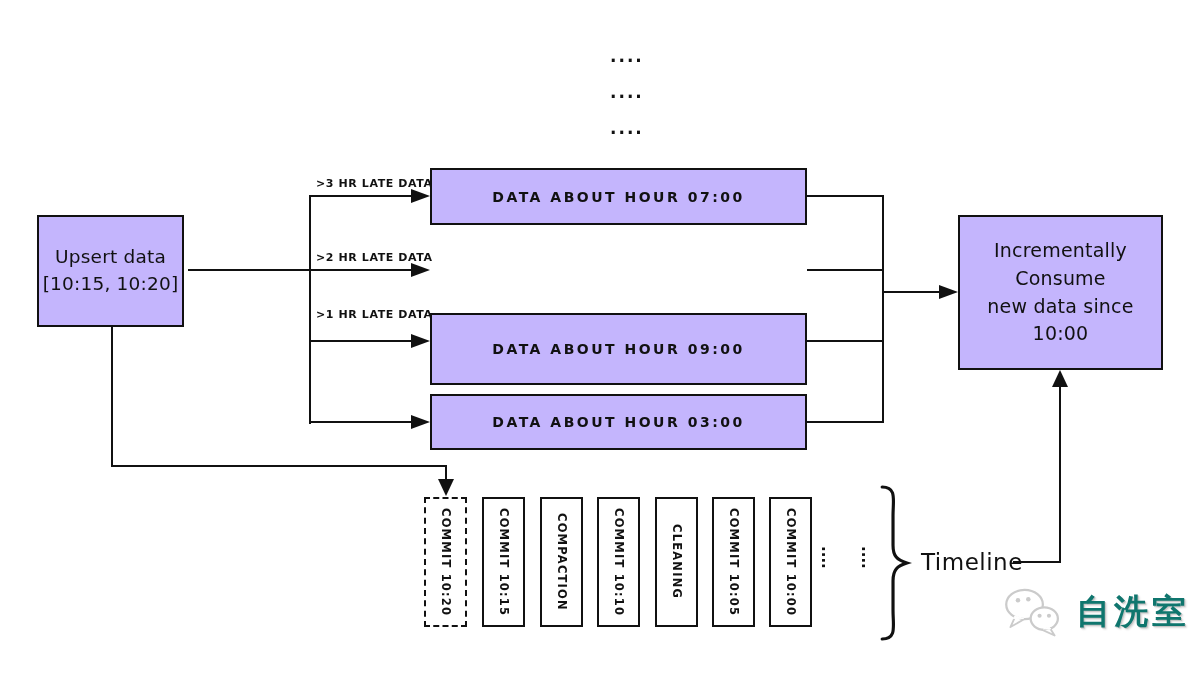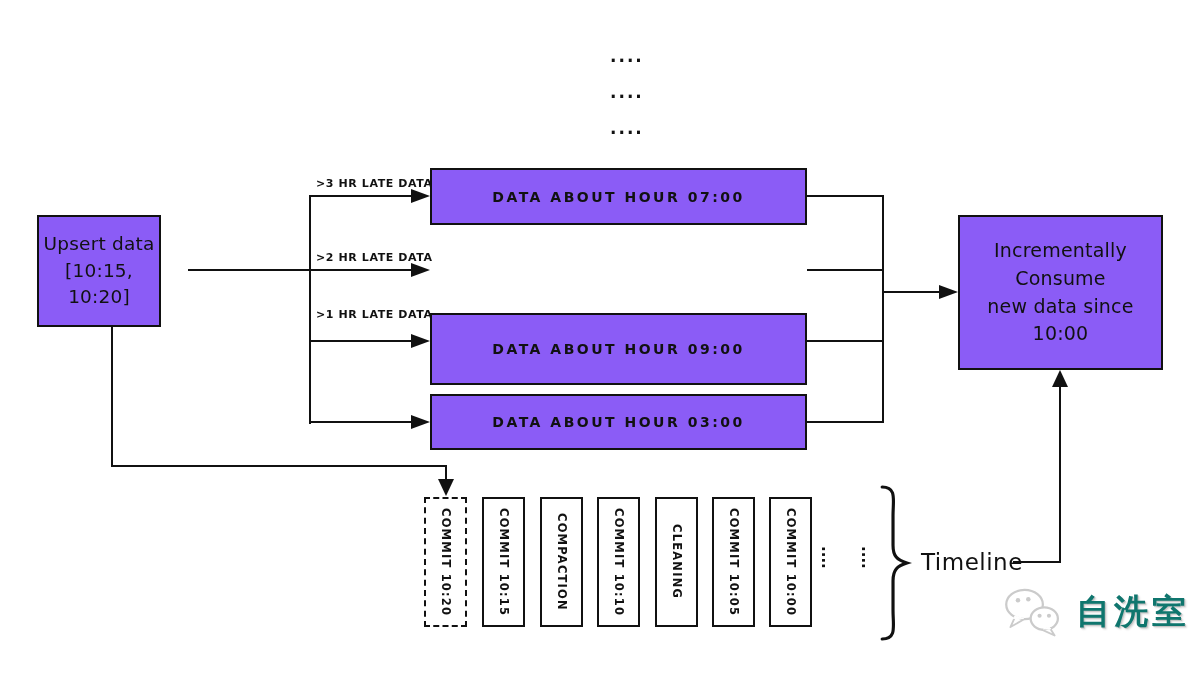--- a/index.html
+++ b/index.html
@@ -2,21 +2,21 @@
 <html><head>
 <meta charset="utf-8">
 <style>
   * { margin:0; padding:0; box-sizing:border-box; }
   html,body { background:#fff; }
   .canvas {
     position:relative; width:1200px; height:675px; background:#ffffff;
     font-family:"DejaVu Sans","Liberation Sans",sans-serif; color:#111; overflow:hidden;
   }
   .box {
-    position:absolute; border:2px solid #111; background:#8b5cf6;
+    position:absolute; border:2px solid #111; background:#c4b5fd;
     display:flex; flex-direction:column; align-items:center; justify-content:center;
     text-align:center;
   }
   .hline,.vline { position:absolute; background:#111; }
   .arr { position:absolute; width:0; height:0; }
   .arr.right { border-top:7px solid transparent; border-bottom:7px solid transparent; border-left:19px solid #111; }
   .arr.down  { border-left:8px solid transparent; border-right:8px solid transparent; border-top:17px solid #111; }
   .arr.up    { border-left:8px solid transparent; border-right:8px solid transparent; border-bottom:17px solid #111; }
   .hand { font-size:18.5px; line-height:1.45; letter-spacing:0.2px; }
   .caps { font-weight:700; font-size:14px; letter-spacing:2.5px; white-space:nowrap; }
@@ -42,21 +42,21 @@
 </style>
 </head>
 <body>
 
 <div class="canvas">
 
   <div class="dots" style="left:610px; top:46px;">....</div>
   <div class="dots" style="left:610px; top:82px;">....</div>
   <div class="dots" style="left:610px; top:118px;">....</div>
 
-  <div class="box hand" style="left:37px; top:215px; width:124px; height:112px;">
+  <div class="box hand" style="left:37px; top:215px; width:147px; height:112px;">
     <div>Upsert data</div>
     <div>[10:15, 10:20]</div>
   </div>
 
   <div class="hline" style="left:188px; top:269px; width:123px; height:2px;"></div>
   <div class="vline" style="left:309px; top:195px; width:2px; height:229px;"></div>
 
   <div class="hline" style="left:309px; top:195px; width:102px; height:2px;"></div>
   <div class="arr right" style="left:411px; top:189px;"></div>
   <div class="hline" style="left:309px; top:269px; width:102px; height:2px;"></div>

